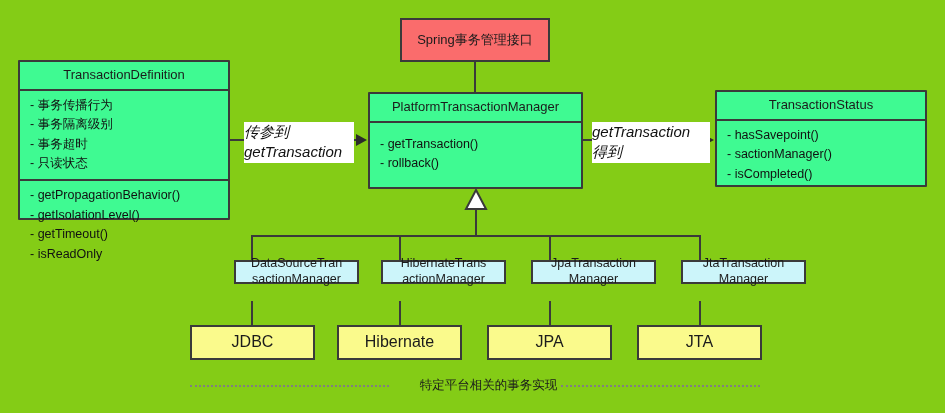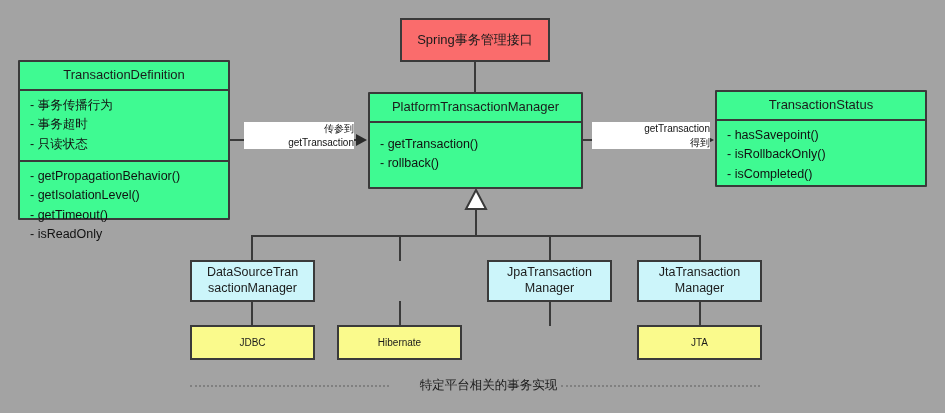--- a/index.html
+++ b/index.html
@@ -8,21 +8,21 @@
     padding: 0;
     background: #ffffff;
   }
   body {
     font-family: "Liberation Sans", "DejaVu Sans", sans-serif;
   }
   #canvas {
     position: relative;
     width: 945px;
     height: 413px;
-    background: #a3a3a3;
+    background: #84cc16;
     overflow: hidden;
   }
   
   .box {
     position: absolute;
     box-sizing: border-box;
     border: 2px solid #3a3a3a;
     display: flex;
     flex-direction: column;
     z-index: 3;
@@ -73,33 +73,34 @@
   }
   #box-platform-transaction-manager {
     left: 368px; top: 92px; width: 215px; height: 97px;
   }
   #box-transaction-status {
     left: 715px; top: 90px; width: 212px; height: 97px;
   }
 
   
   .sub-box {
-    top: 260px; height: 42px; width: 125px;
+    top: 260px; height: 24px; width: 125px;
     align-items: center; justify-content: center;
     text-align: center;
+    margin-left: 44px;
   }
   .sub-box .box-title {
     padding: 0; font-size: 12.5px; line-height: 1.25; white-space: normal;
   }
   
   .plat-box {
     top: 325px; height: 35px; width: 125px;
     align-items: center; justify-content: center;
   }
-  .plat-box .box-title { padding: 0; font-size: 10px; }
+  .plat-box .box-title { padding: 0; font-size: 16px; }
 
   #sub-0, #plat-0 { left: 190px; }
   #sub-1, #plat-1 { left: 337px; }
   #sub-2, #plat-2 { left: 487px; }
   #sub-3, #plat-3 { left: 637px; }
 
   
   .line {
     position: absolute;
     background: #3a3a3a;
@@ -116,27 +117,28 @@
   }
   .arrow-right {
     border-top: 6px solid transparent;
     border-bottom: 6px solid transparent;
     border-left: 11px solid #2b2b2b;
   }
 
   
   .edge-label {
     position: absolute;
-    text-align: right;
-    font-size: 10px;
+    text-align: left;
+    font-size: 15px;
     color: #111111;
     line-height: 1.35;
     white-space: nowrap;
     background: #ffffff;
     z-index: 4;
+    font-style: italic;
   }
   #label-left  { left: 244px; top: 122px; width: 110px; }
   #label-right { left: 592px; top: 122px; width: 118px; }
 
   
   #bottom-caption {
     position: absolute;
     left: 190px; top: 377px; width: 570px;
     display: flex; align-items: center;
     z-index: 3;
@@ -185,20 +187,21 @@
   <div class="line vline" style="left:699px; top:301px; height:25px;"></div>
 
   <div class="box red" id="box-spring-interface">
     <div class="box-title">Spring事务管理接口</div>
   </div>
 
   <div class="box rounded green" id="box-transaction-definition">
     <div class="box-title">TransactionDefinition</div>
     <div class="box-section box-sep">
       <div class="member">- 事务传播行为</div>
+      <div class="member">- 事务隔离级别</div>
       <div class="member">- 事务超时</div>
       <div class="member">- 只读状态</div>
     </div>
     <div class="box-section box-sep">
       <div class="member">- getPropagationBehavior()</div>
       <div class="member">- getIsolationLevel()</div>
       <div class="member">- getTimeout()</div>
       <div class="member">- isReadOnly</div>
     </div>
   </div>
@@ -208,49 +211,55 @@
     <div class="box-section box-sep">
       <div class="member">- getTransaction()</div>
       <div class="member">- rollback()</div>
     </div>
   </div>
 
   <div class="box rounded green" id="box-transaction-status">
     <div class="box-title">TransactionStatus</div>
     <div class="box-section box-sep">
       <div class="member">- hasSavepoint()</div>
-      <div class="member">- isRollbackOnly()</div>
+      <div class="member">- sactionManager()</div>
       <div class="member">- isCompleted()</div>
     </div>
   </div>
 
   <div class="edge-label" id="label-left">
     <div>传参到</div>
     <div>getTransaction</div>
   </div>
   <div class="edge-label" id="label-right">
     <div>getTransaction</div>
     <div>得到</div>
   </div>
 
   <div class="box blue sub-box" id="sub-0">
     <div class="box-title">DataSourceTran<br>sactionManager</div>
   </div>
+  <div class="box blue sub-box" id="sub-1">
+    <div class="box-title">HibernateTrans<br>actionManager</div>
+  </div>
   <div class="box blue sub-box" id="sub-2">
     <div class="box-title">JpaTransaction<br>Manager</div>
   </div>
   <div class="box blue sub-box" id="sub-3">
     <div class="box-title">JtaTransaction<br>Manager</div>
   </div>
 
   <div class="box yellow plat-box" id="plat-0">
     <div class="box-title">JDBC</div>
   </div>
   <div class="box yellow plat-box" id="plat-1">
     <div class="box-title">Hibernate</div>
+  </div>
+  <div class="box yellow plat-box" id="plat-2">
+    <div class="box-title">JPA</div>
   </div>
   <div class="box yellow plat-box" id="plat-3">
     <div class="box-title">JTA</div>
   </div>
 
   <div id="bottom-caption">
     <div class="dots"></div>
     <div id="bottom-caption-text">特定平台相关的事务实现</div>
     <div class="dots"></div>
   </div>

